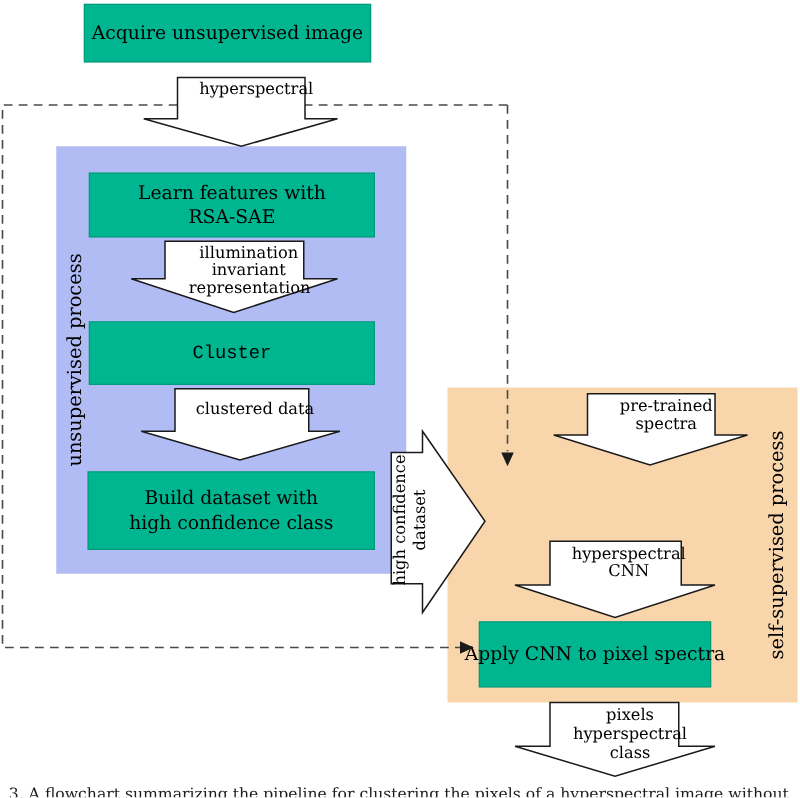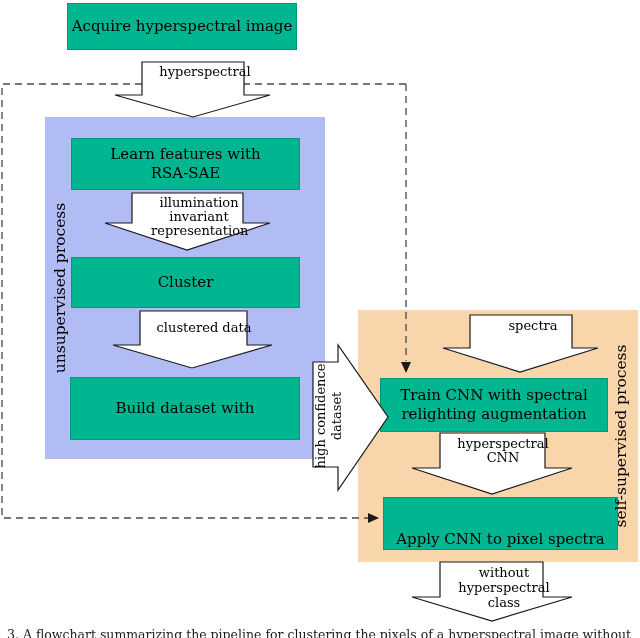--- a/index.html
+++ b/index.html
@@ -33,42 +33,39 @@
 </style>
 </head>
 <body>
 
 <div id="canvas" style="--green: #00b690; --blue: #b1bcf5; --orange: #f9d5ab;">
 
   <div class="region" style="left:45px;top:117px;width:280px;height:342px;background:var(--blue);"></div>
   <div class="region" style="left:358px;top:310px;width:280px;height:252px;background:var(--orange);"></div>
 
   <div class="box" style="left:67px;top:3px;width:230px;height:47px;">
-    <span>Acquire hyperspectral image</span>
+    <span>Acquire unsupervised image</span>
   </div>
 
   <div class="box" style="left:71px;top:138px;width:229px;height:52px;">
     <span>Learn features with</span>
     <span>RSA-SAE</span>
   </div>
 
-  <div class="box" style="left:71px;top:257px;width:229px;height:51px;">
+  <div class="box" style="left:71px;top:257px;width:229px;height:51px;font-family:Liberation Mono, monospace;">
     <span>Cluster</span>
   </div>
 
   <div class="box" style="left:70px;top:377px;width:230px;height:63px;">
     <span>Build dataset with</span>
+    <span>high confidence class</span>
   </div>
 
-  <div class="box" style="left:380px;top:378px;width:228px;height:54px;">
-    <span>Train CNN with spectral</span>
-    <span>relighting augmentation</span>
-  </div>
 
-  <div class="box" style="left:383px;top:497px;width:235px;height:53px;justify-content:flex-end;">
+  <div class="box" style="left:383px;top:497px;width:186px;height:53px;">
     <span>Apply CNN to pixel spectra</span>
   </div>
 
   <svg id="arrows" width="640" height="638" viewBox="0 0 640 638">
 
     <path d="M406,84 L2,84 L2,518 L368,518" fill="none" stroke="#4a4a4a" stroke-width="1.3" stroke-dasharray="7 5"></path>
     <path d="M406,84 L406,361" fill="none" stroke="#4a4a4a" stroke-width="1.3" stroke-dasharray="7 5"></path>
     <polygon points="401,362 411,362 406,373" fill="#1a1a1a"></polygon>
     <polygon points="368,513 368,523 379,518" fill="#1a1a1a"></polygon>
 
@@ -89,30 +86,31 @@
     <span>illumination</span>
     <span>invariant</span>
     <span>representation</span>
   </div>
 
   <div class="lbl" style="left:132px;top:321px;width:120px;">
     <span>clustered data</span>
   </div>
 
   <div class="lbl" style="left:461px;top:319px;width:120px;">
+    <span>pre-trained</span>
     <span>spectra</span>
   </div>
 
   <div class="lbl" style="left:431px;top:437px;width:120px;">
     <span>hyperspectral</span>
     <span>CNN</span>
   </div>
 
   <div class="lbl" style="left:432px;top:565px;width:120px;line-height:15px;">
-    <span>without</span>
+    <span>pixels</span>
     <span>hyperspectral</span>
     <span>class</span>
   </div>
 
   <div class="vlabel" style="left:329px;top:416px;font-size:13px;">
     <span>high confidence</span>
     <span>dataset</span>
   </div>
 
   <div class="vlabel" style="left:60px;top:288px;">

